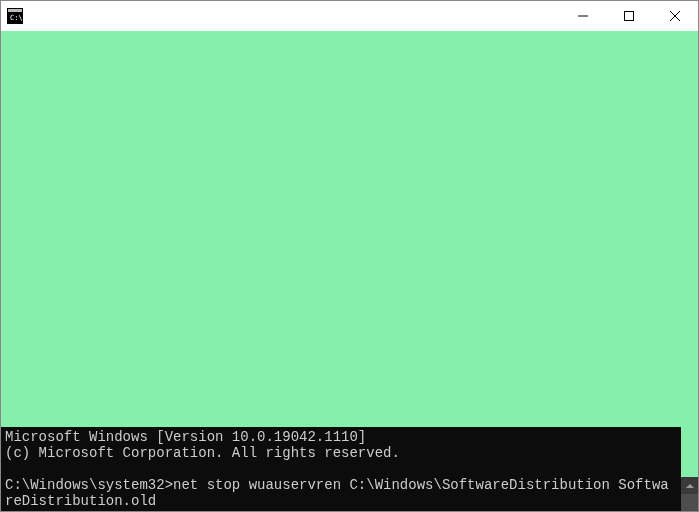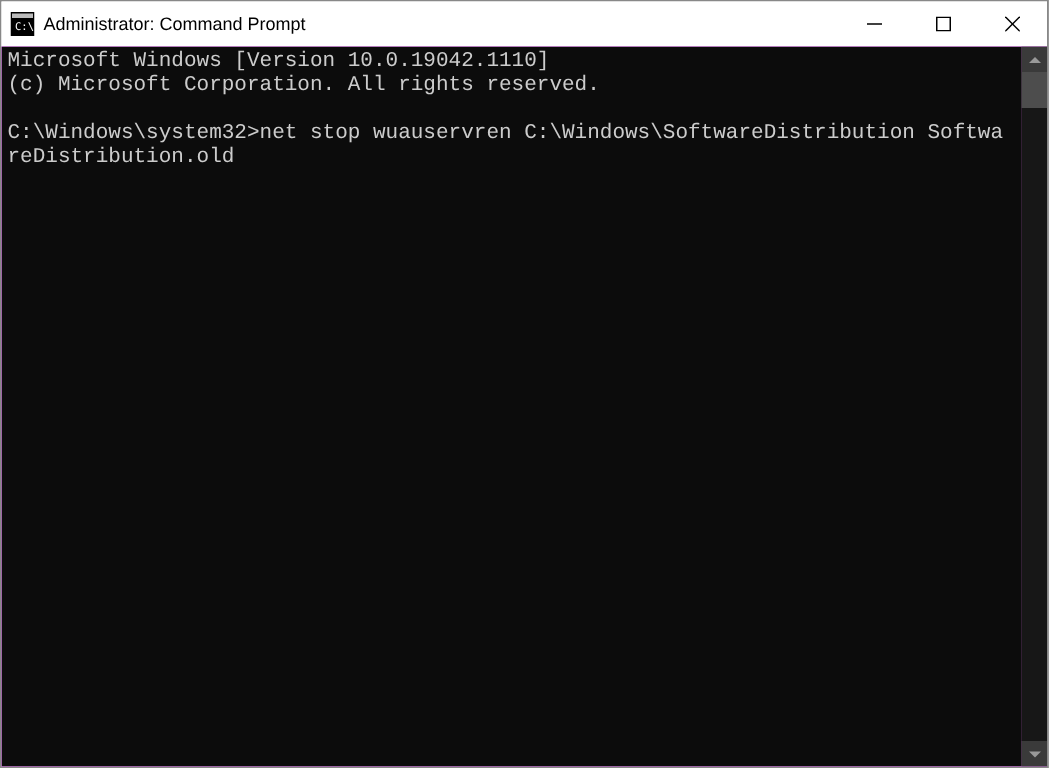--- a/index.html
+++ b/index.html
@@ -64,22 +64,23 @@
       border: none;
       cursor: pointer;
     }
     .win-btn svg {
       width: 10px;
       height: 10px;
     }
     .console-wrap {
       flex: 1;
       display: flex;
-      background: #d946ef;
+      background: #86efac;
       overflow: hidden;
+      align-items: flex-end;
     }
     .console {
       flex: 1;
       background: #0c0c0c;
       color: #cccccc;
       font-family: Consolas, 'Courier New', monospace;
       font-size: 14px;
       line-height: 16px;
       padding: 2px 4px;
       white-space: pre-wrap;
@@ -124,21 +125,20 @@
 
 <div class="window">
   <div class="titlebar">
     <span class="app-icon">
       <svg viewBox="0 0 16 16">
         <rect x="0" y="0" width="16" height="16" fill="#000"></rect>
         <rect x="1" y="1" width="14" height="3" fill="#bbb"></rect>
         <text x="3" y="12" font-size="7" fill="#fff" font-family="monospace">C:\</text>
       </svg>
     </span>
-    <span class="title-text">Administrator: Command Prompt</span>
     <span class="titlebar-spacer"></span>
     <div class="window-controls">
       <button class="win-btn">
         <svg viewBox="0 0 10 10">
           <line x1="0" y1="5" x2="10" y2="5" stroke="#000" stroke-width="1"></line>
         </svg>
       </button>
       <button class="win-btn">
         <svg viewBox="0 0 10 10">
           <rect x="0.5" y="0.5" width="9" height="9" fill="none" stroke="#000" stroke-width="1"></rect>

